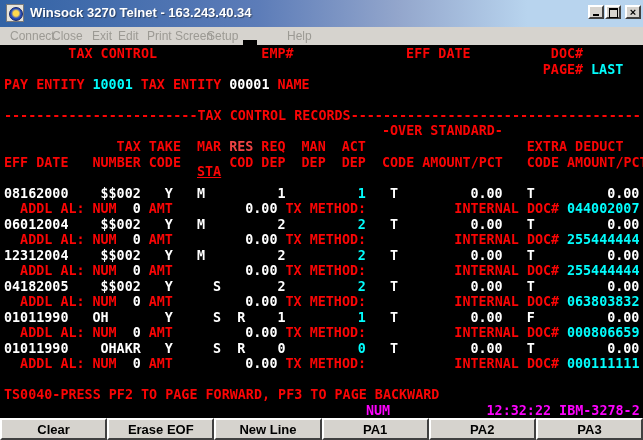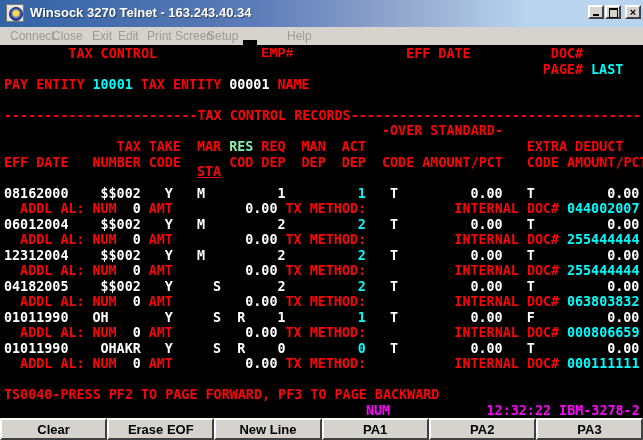--- a/index.html
+++ b/index.html
@@ -64,35 +64,35 @@
       <span class="menu-item" style="left: 52px;">Close</span>
       <span class="menu-item" style="left: 92px;">Exit</span>
       <span class="menu-item" style="left: 118px;">Edit</span>
       <span class="menu-item" style="left: 147px;">Print Screen</span>
       <span class="menu-item" style="left: 207px;">Setup</span>
       <span class="menu-item" style="left: 247px; margin-left: 40px;">Help</span>
     </div>
 
   <div id="terminal">
       <span class="tseg" style="left: 68.336px; top: 1px; color: rgb(250, 5, 5);">TAX CONTROL</span>
-      <span class="tseg" style="left: 261.344px; top: 1px; color: rgb(250, 5, 5); font-family: Liberation Mono, monospace;">EMP#</span>
+      <span class="tseg" style="left: 261.344px; top: 1px; color: rgb(250, 5, 5);">EMP#</span>
       <span class="tseg" style="left: 406.1px; top: 1px; color: rgb(250, 5, 5);">EFF DATE</span>
       <span class="tseg" style="left: 550.856px; top: 1px; color: rgb(250, 5, 5);">DOC#</span>
       <span class="tseg" style="left: 542.814px; top: 16.5px; color: rgb(250, 5, 5);">PAGE#</span>
       <span class="tseg" style="left: 591.066px; top: 16.5px; color: rgb(2, 252, 252);">LAST</span>
       <span class="tseg" style="left: 4px; top: 32px; color: rgb(250, 5, 5);">PAY ENTITY</span>
       <span class="tseg" style="left: 92.462px; top: 32px; color: rgb(2, 252, 252);">10001</span>
       <span class="tseg" style="left: 140.714px; top: 32px; color: rgb(250, 5, 5);">TAX ENTITY</span>
       <span class="tseg" style="left: 229.176px; top: 32px; color: rgb(255, 255, 255);">00001</span>
       <span class="tseg" style="left: 277.428px; top: 32px; color: rgb(250, 5, 5);">NAME</span>
       <span class="tseg" style="left: 4px; top: 63px; color: rgb(250, 5, 5);">------------------------TAX CONTROL RECORDS-------------------------------------</span>
       <span class="tseg" style="left: 116.588px; top: 94px; color: rgb(250, 5, 5);">TAX</span>
       <span class="tseg" style="left: 148.756px; top: 94px; color: rgb(250, 5, 5);">TAKE</span>
       <span class="tseg" style="left: 197.008px; top: 94px; color: rgb(250, 5, 5);">MAR</span>
-      <span class="tseg" style="left: 229.176px; top: 94px; color: #86efac;">RES</span>
+      <span class="tseg" style="left: 229.176px; top: 94px; color: #ef4444;">RES</span>
       <span class="tseg" style="left: 261.344px; top: 94px; color: rgb(250, 5, 5);">REQ</span>
       <span class="tseg" style="left: 301.554px; top: 94px; color: rgb(250, 5, 5);">MAN</span>
       <span class="tseg" style="left: 341.764px; top: 94px; color: rgb(250, 5, 5);">ACT</span>
       <span class="tseg" style="left: 381.974px; top: 78px; color: rgb(250, 5, 5);">-OVER STANDARD-</span>
       <span class="tseg" style="left: 526.73px; top: 94px; color: rgb(250, 5, 5);">EXTRA DEDUCT</span>
       <span class="tseg" style="left: 4px; top: 109.5px; color: rgb(250, 5, 5);">EFF DATE</span>
       <span class="tseg" style="left: 92.462px; top: 109.5px; color: rgb(250, 5, 5);">NUMBER</span>
       <span class="tseg" style="left: 148.756px; top: 109.5px; color: rgb(250, 5, 5);">CODE</span>
       <span class="tseg" style="left: 197.008px; top: 119px; color: rgb(250, 5, 5); text-decoration: underline;">STA</span>
       <span class="tseg" style="left: 229.176px; top: 109.5px; color: rgb(250, 5, 5);">COD</span>

